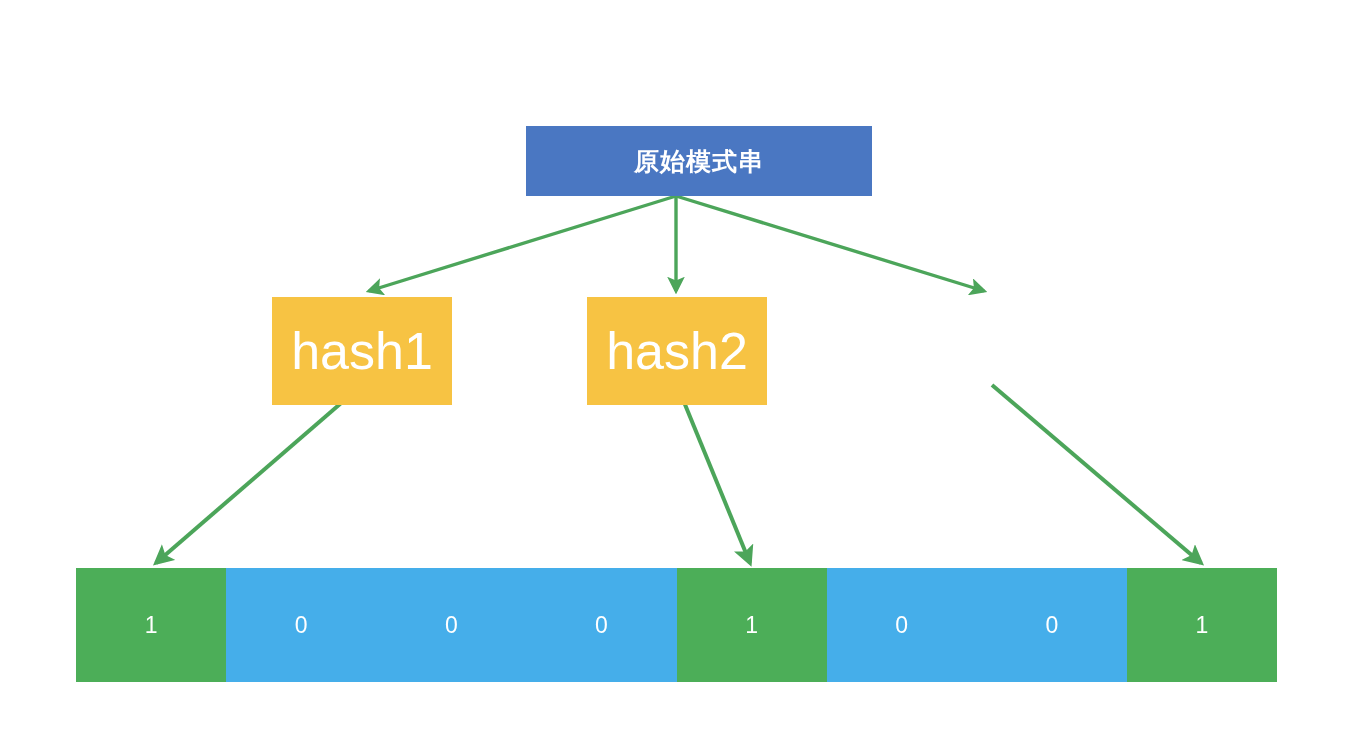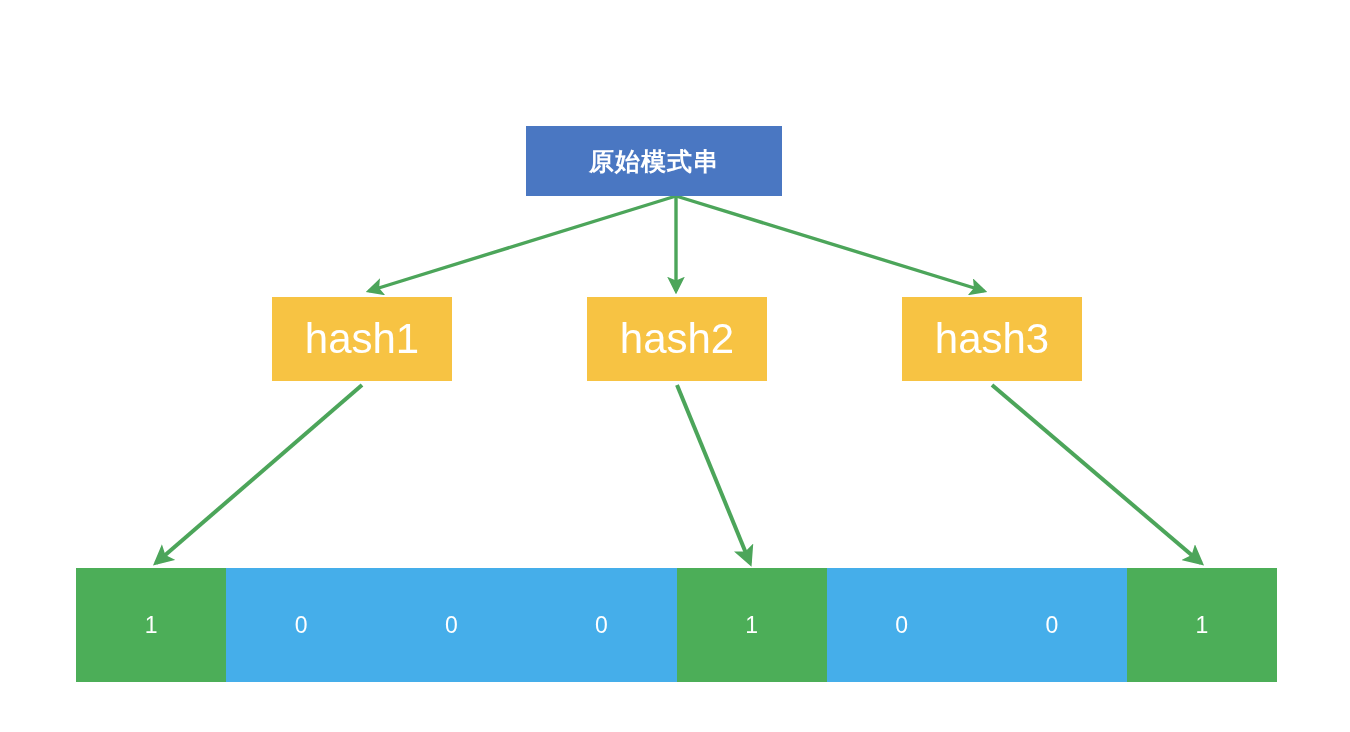--- a/index.html
+++ b/index.html
@@ -32,33 +32,33 @@
     align-items: center;
     justify-content: center;
     box-sizing: border-box;
     color: #ffffff;
     text-align: center;
     line-height: 1;
   }
   .node-source {
     left: 526px;
     top: 126px;
-    width: 256px;
+    width: 346px;
     height: 70px;
     background: #4a77c2;
     font-size: 25px;
     font-weight: bold;
     letter-spacing: 1px;
   }
   .node-hash {
     top: 297px;
     width: 180px;
-    height: 84px;
+    height: 108px;
     background: #f7c343;
-    font-size: 42px;
+    font-size: 52px;
     font-weight: normal;
   }
   .hash-1 { left: 272px; }
   .hash-2 { left: 587px; text-align: center; }
   .hash-3 { left: 902px; }
 
   #bit-array {
     position: absolute;
     left: 76px;
     top: 568px;
@@ -104,21 +104,20 @@
 
     <line x1="992" y1="385" x2="1201" y2="563" stroke="#4ca55a" stroke-width="4" marker-end="url(#arrowhead)"></line>
   </svg>
 
   <div class="node node-source">原始模式串</div>
 
   <div class="node node-hash hash-1">hash1</div>
 
   <div class="node node-hash hash-2">hash2</div>
 
-  <div class="node node-hash hash-3">hash3</div>
 
   <div id="bit-array">
       <div class="bit-cell bit-set">1</div>
       <div class="bit-cell bit-unset">0</div>
       <div class="bit-cell bit-unset">0</div>
       <div class="bit-cell bit-unset">0</div>
       <div class="bit-cell bit-set">1</div>
       <div class="bit-cell bit-unset">0</div>
       <div class="bit-cell bit-unset">0</div>
       <div class="bit-cell bit-set">1</div>

